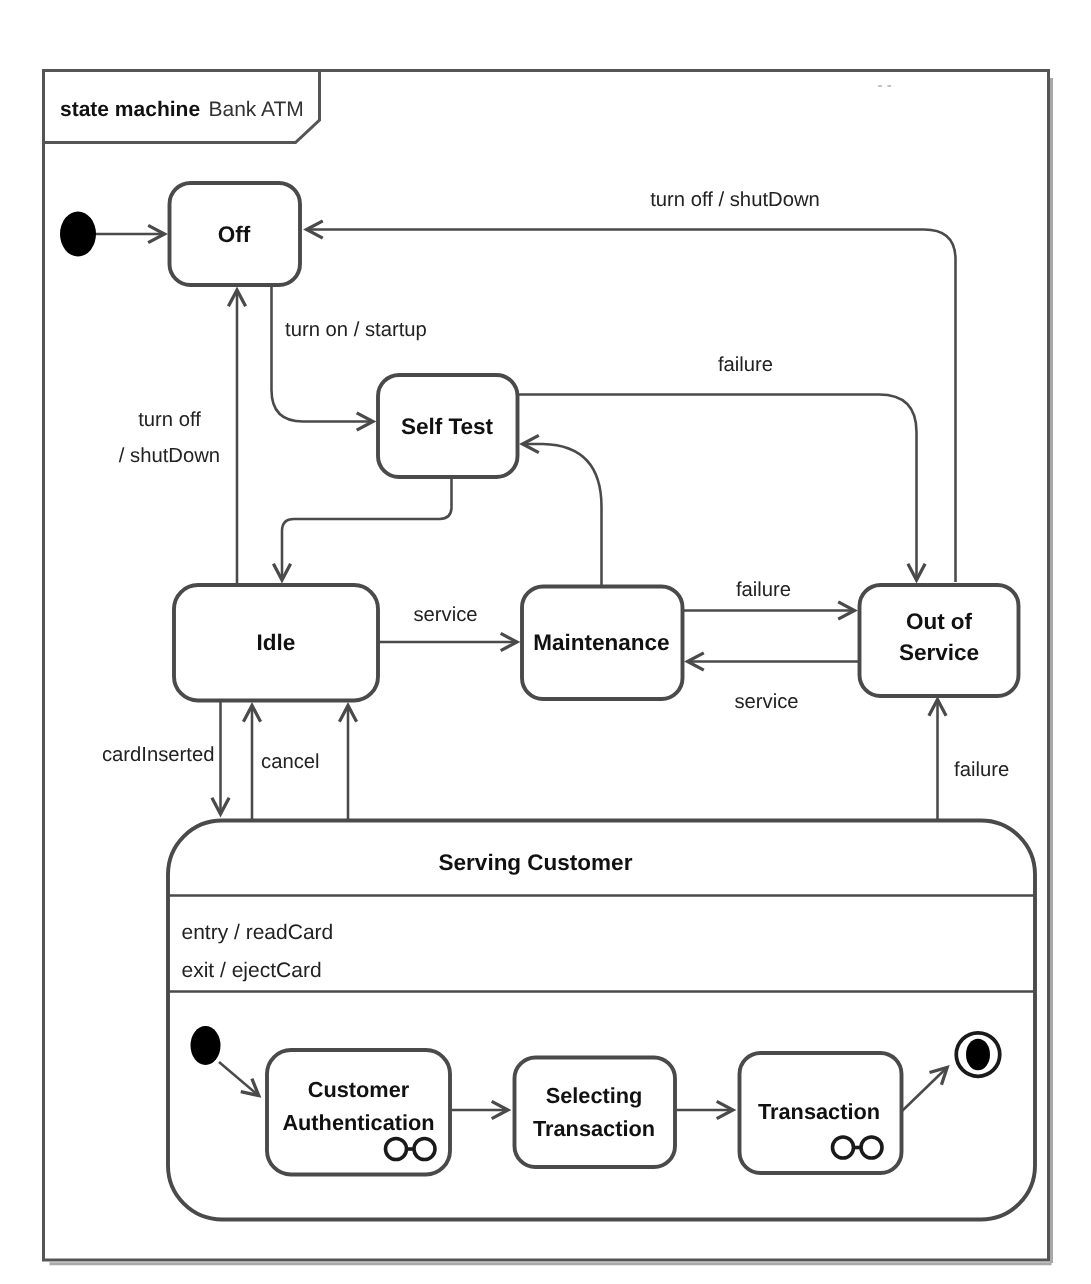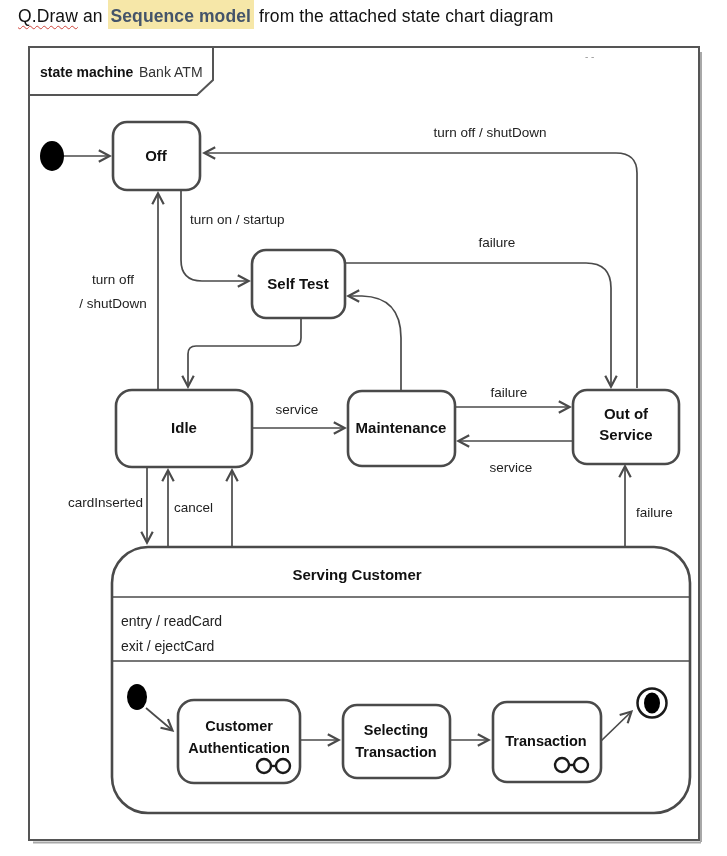--- a/index.html
+++ b/index.html
@@ -25,22 +25,20 @@
   .tab-bold{font:bold 14px "Liberation Sans", sans-serif;fill:#111111;}
   .tab-reg{font:14px "Liberation Sans", sans-serif;fill:#333333;}
   .pseudo{fill:#000000;}
   .shadow{stroke:#a8a8a8;stroke-width:2;}
 </style>
 </head>
 <body>
 
 <div class="page">
 
-  <div class="question"><span class="misspell">Q.Draw</span><span> an </span><span class="hl">Sequence model</span><span> from the attached state chart diagram</span>
-  </div>
 
   <svg width="727" height="856" viewBox="0 0 727 856">
     <defs>
       <marker id="arr" viewBox="0 0 12 12" refX="9.5" refY="6" markerWidth="9" markerHeight="9" orient="auto-start-reverse">
         <path d="M1.5,1.5 L10,6 L1.5,10.5" fill="none" stroke="#4a4a4a" stroke-width="1.7"></path>
       </marker>
     </defs>
 
     <rect class="frame" x="29" y="47" width="670" height="793"></rect>
     <line class="shadow" x1="33" y1="842.5" x2="701" y2="842.5"></line>

